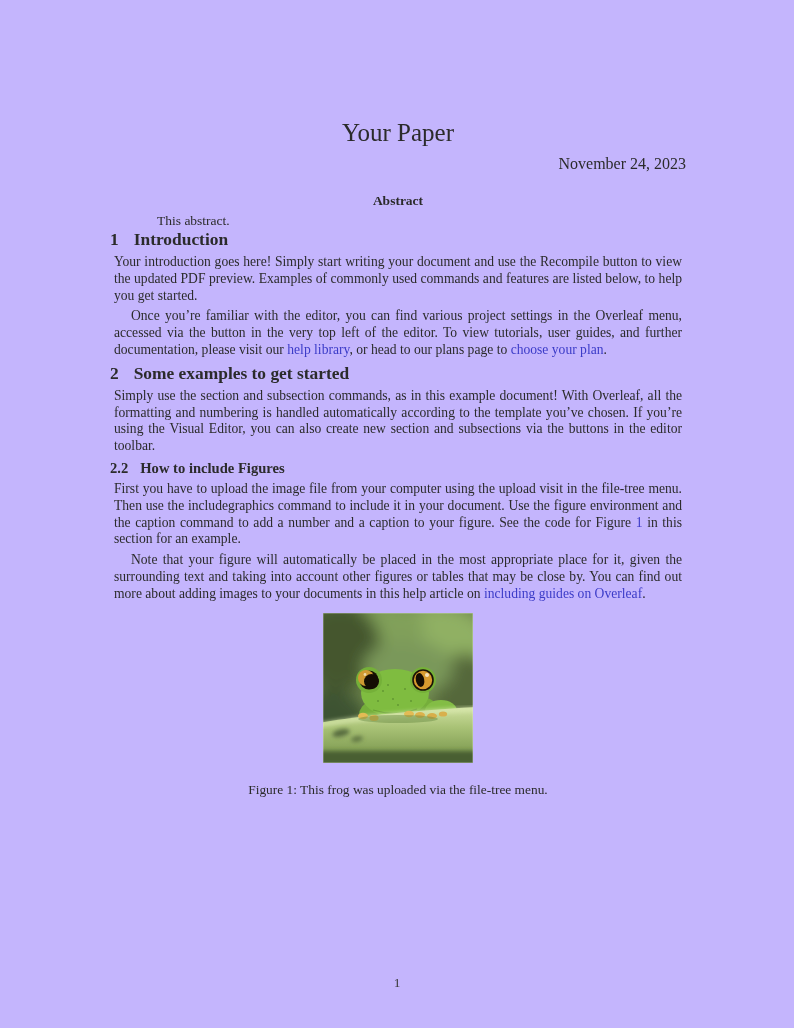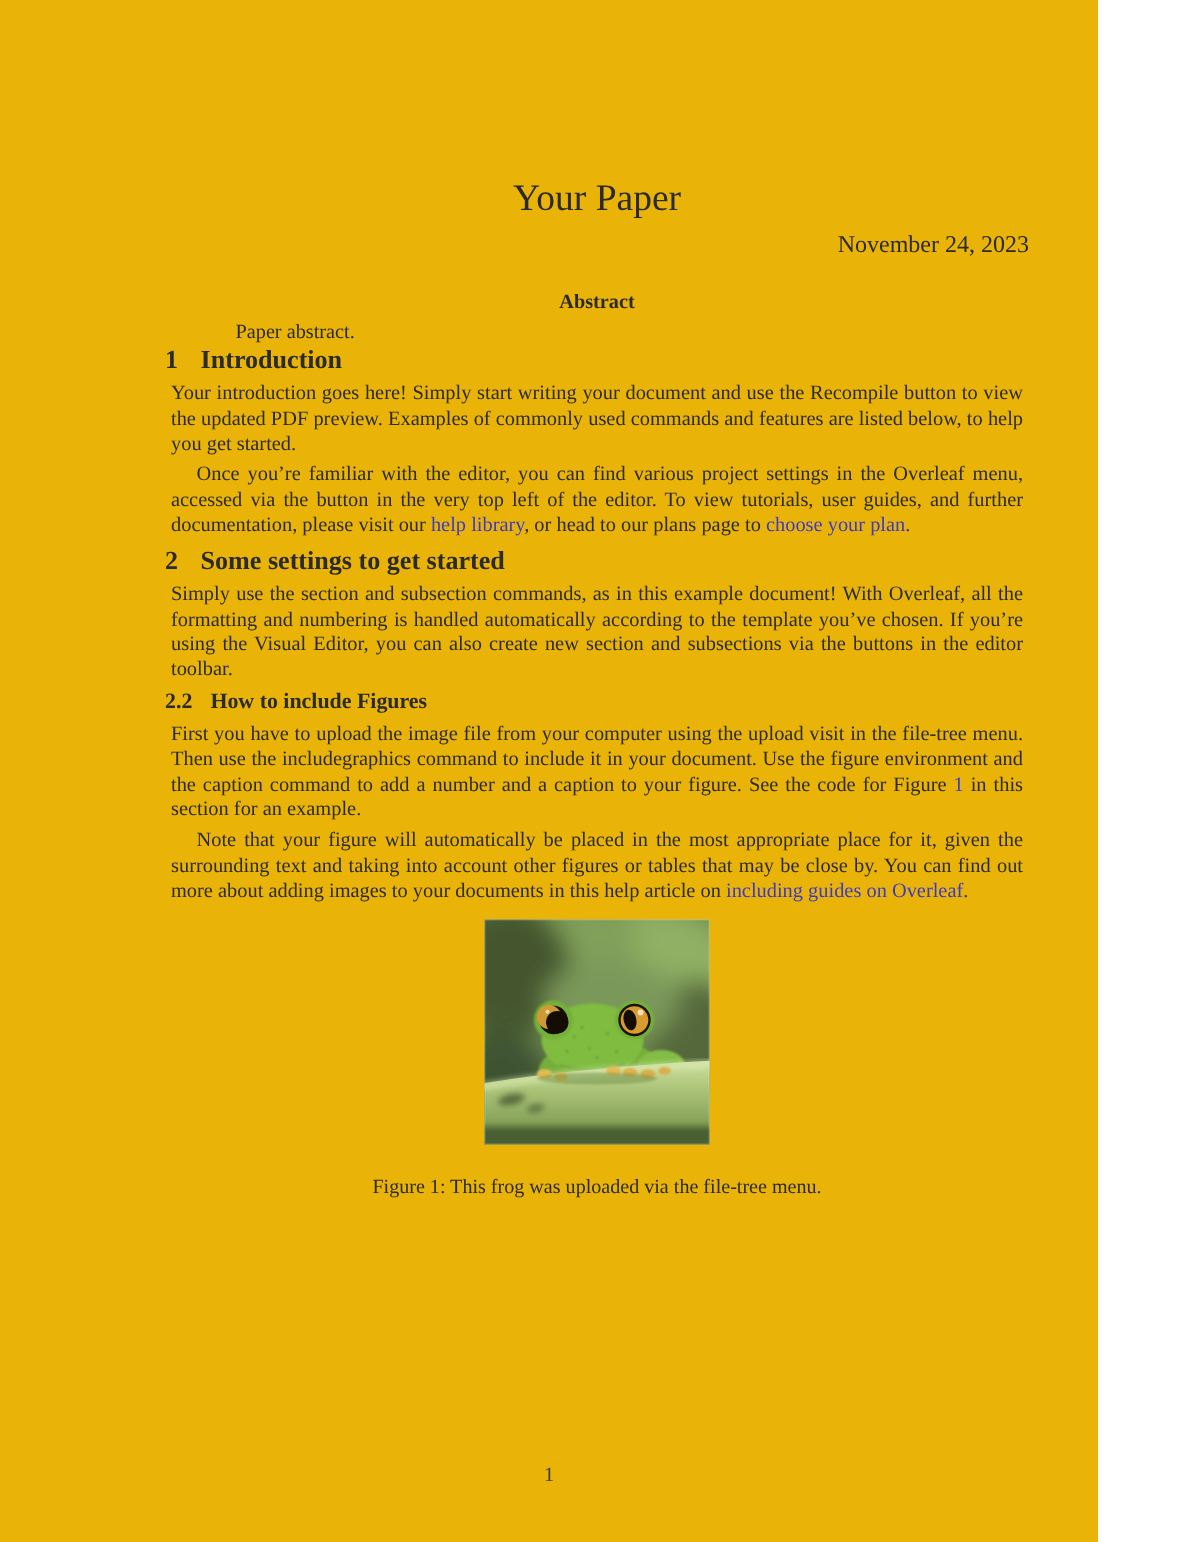--- a/index.html
+++ b/index.html
@@ -1,20 +1,20 @@
 <!DOCTYPE html>
 <html><head>
 <meta charset="utf-8">
 <style>
   html, body { margin: 0; padding: 0; background: #ffffff; }
   .page {
     position: relative;
-    width: 732px;
+    width: 794px;
     height: 1028px;
-    background: #eab308;
+    background: #c4b5fd;
     font-family: "Liberation Serif", "DejaVu Serif", serif;
     color: #2b2b2b;
     overflow: hidden;
   }
   .content {
     position: absolute;
     left: 110px;
     top: 0;
     width: 576px;
   }
@@ -109,28 +109,28 @@
 </head>
 <body>
 
 <div class="page">
   <div class="content">
 
     <h1 class="paper-title">Your Paper</h1>
     <div class="paper-date">November 24, 2023</div>
 
     <div class="abstract-heading">Abstract</div>
-    <div class="abstract-body">Paper abstract.</div>
+    <div class="abstract-body">This abstract.</div>
 
     <h2 class="section section-1"><span class="sec-num">1</span><span>Introduction</span></h2>
 
     <p class="body">Your introduction goes here! Simply start writing your document and use the Recompile button to view the updated PDF preview. Examples of commonly used commands and features are listed below, to help you get started.</p>
     <p class="body indent gap-after"><span>Once you’re familiar with the editor, you can find various project settings in the Overleaf menu, accessed via the button in the very top left of the editor. To view tutorials, user guides, and further documentation, please visit our </span><a class="link">help library</a><span>, or head to our plans page to </span><a class="link">choose your plan</a><span>.</span></p>
 
-    <h2 class="section section-2"><span class="sec-num">2</span><span>Some settings to get started</span></h2>
+    <h2 class="section section-2"><span class="sec-num">2</span><span>Some examples to get started</span></h2>
 
 
     <p class="body gap-after">Simply use the section and subsection commands, as in this example document! With Overleaf, all the formatting and numbering is handled automatically according to the template you’ve chosen. If you’re using the Visual Editor, you can also create new section and subsections via the buttons in the editor toolbar.</p>
 
     <h3 class="subsection subsection-22"><span class="sub-num">2.2</span><span>How to include Figures</span></h3>
 
     <p class="body"><span>First you have to upload the image file from your computer using the upload visit in the file-tree menu. Then use the includegraphics command to include it in your document. Use the figure environment and the caption command to add a number and a caption to your figure. See the code for Figure </span><a class="link">1</a><span> in this section for an example.</span></p>
     <p class="body indent"><span>Note that your figure will automatically be placed in the most appropriate place for it, given the surrounding text and taking into account other figures or tables that may be close by. You can find out more about adding images to your documents in this help article on </span><a class="link">including guides on Overleaf</a><span>.</span></p>
 
     <div class="figure-wrap">

